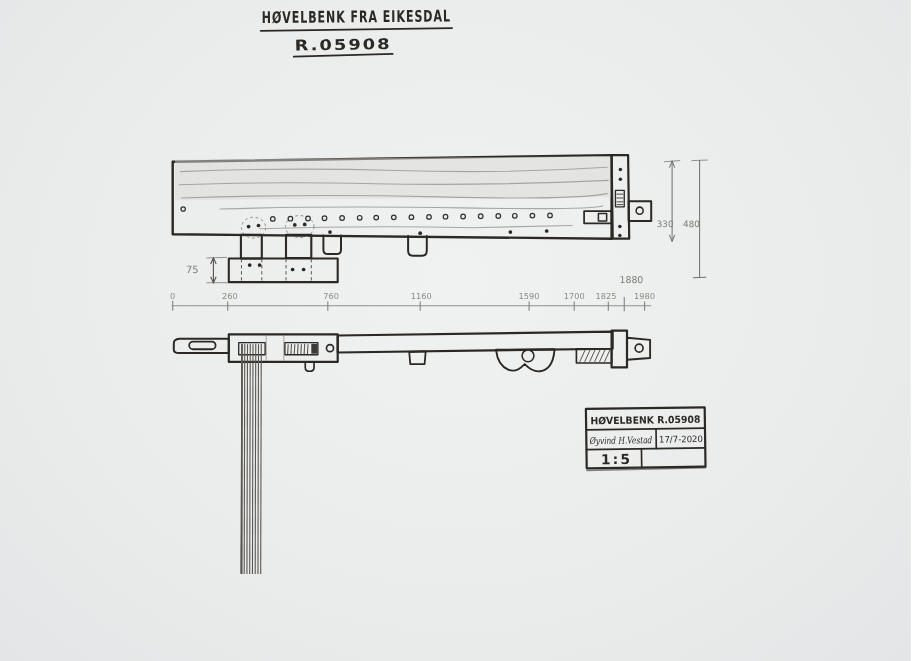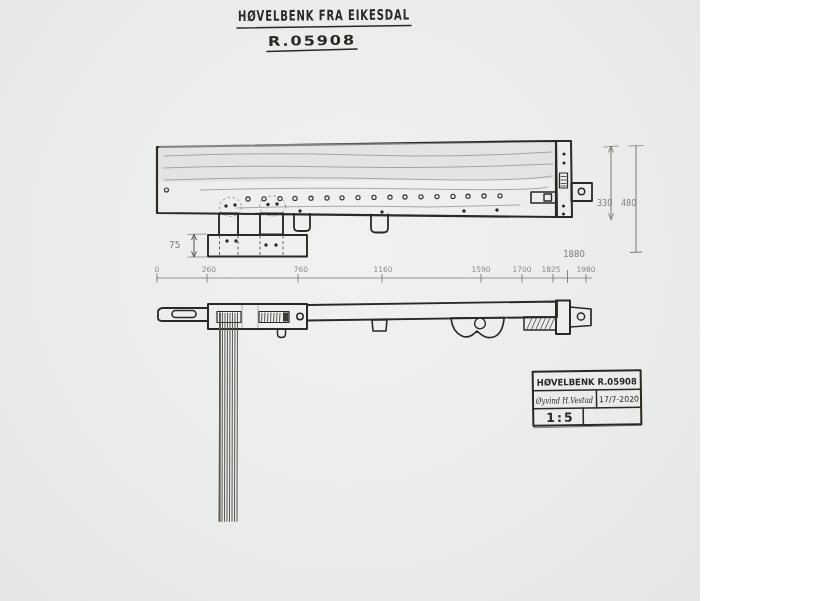--- a/index.html
+++ b/index.html
@@ -1,18 +1,18 @@
 <!DOCTYPE html>
 <html><head>
 <meta charset="utf-8">
 <style>
   html,body{margin:0;padding:0;}
   body{width:840px;height:601px;overflow:hidden;font-family:"DejaVu Sans",sans-serif;}
   .sheet{
-    position:relative;width:700px;height:601px;
+    position:relative;width:828px;height:601px;
     background:radial-gradient(ellipse at 50% 42%, #f0f1f1 0%, #eaebeb 62%, #e4e5e6 100%);
   }
   svg{position:absolute;left:0;top:0;}
   .ink{stroke:#2b2924;fill:none;stroke-linecap:round;stroke-linejoin:round;}
   .pencil{stroke:#90908a;fill:none;stroke-linecap:round;}
   text{fill:#2b2924;}
   .hand{font-family:"DejaVu Sans",sans-serif;}
   .dimtxt{font-family:"DejaVu Sans",sans-serif;fill:#7d7d75;}
   .ticktxt{font-family:"DejaVu Sans",sans-serif;font-size:7.5px;fill:#8c8c84;}
 </style>

